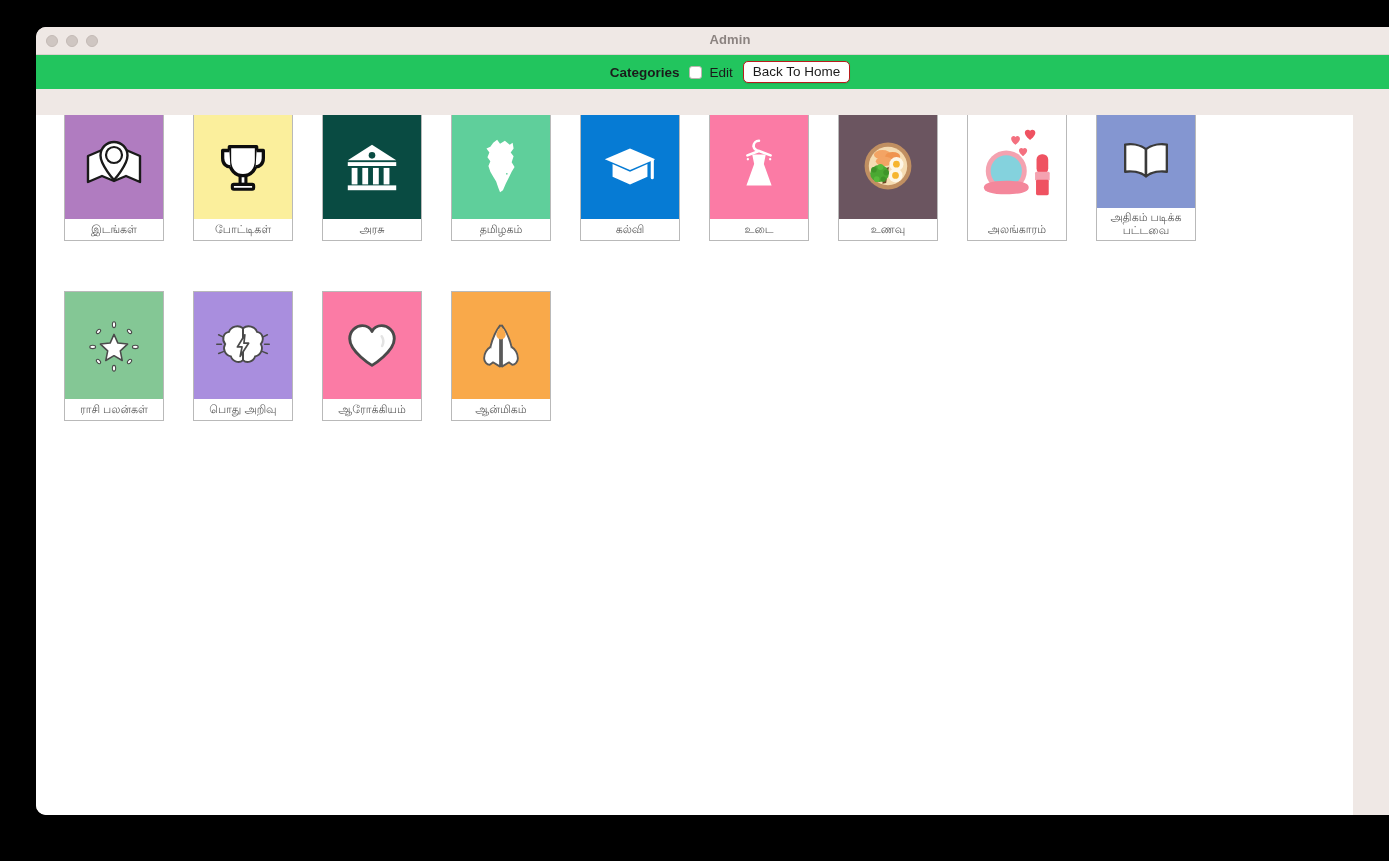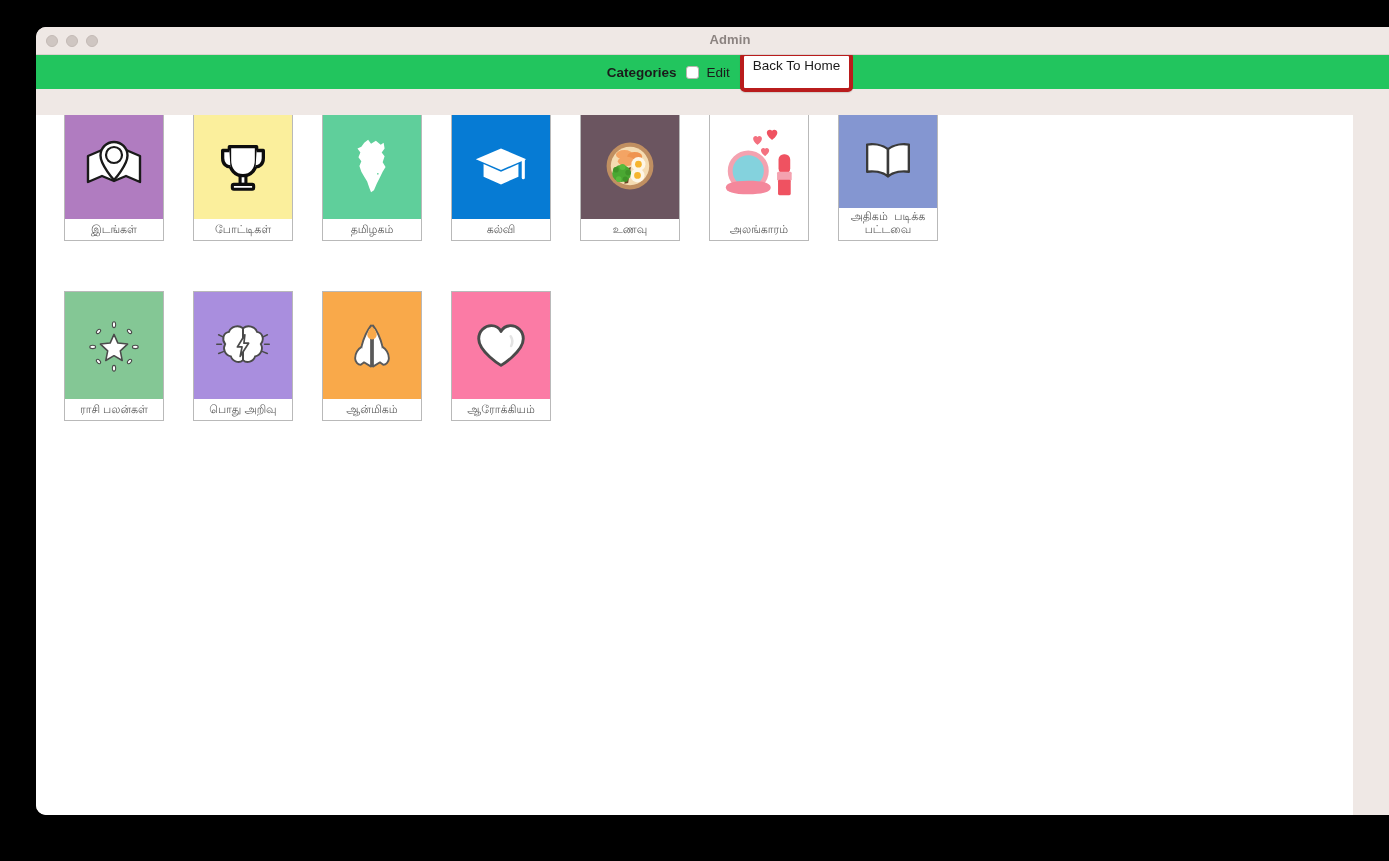--- a/index.html
+++ b/index.html
@@ -121,23 +121,23 @@
   }
   #edit-label {
     font-size: 13.5px;
     color: #1b1b1b;
     margin-left: -3px;
   }
   #back-home {
     font-size: 13.5px;
     color: #1b1b1b;
     background: #ffffff;
-    border: 4px solid #b91c1c;
+    border: 1px solid #b91c1c;
     border-radius: 5px;
-    padding: 2px 9px 15px 9px;
+    padding: 2px 9px 3px 9px;
     box-shadow: 0 0.5px 1px rgba(0,0,0,0.12);
     cursor: default;
     white-space: nowrap;
   }
 
   
   #content {
     position: absolute;
     left: 0;
     top: 88px;
@@ -181,21 +181,21 @@
   .tile-label {
     flex: 0 0 auto;
     background: #ffffff;
     text-align: center;
     font-size: 11px;
     color: #5b5b5b;
     line-height: 13px;
     padding: 4px 0 4px 0;
     white-space: nowrap;
   }
-  .tile-label.two-line { white-space: normal; padding: 3px 0 3px 0; font-family: Liberation Mono, monospace; }
+  .tile-label.two-line { white-space: normal; padding: 3px 0 3px 0; }
 </style>
 </head>
 <body>
 
 <div id="window">
 
   <div id="titlebar">
     <div class="traffic">
       <div class="dot"></div>
       <div class="dot"></div>
@@ -234,20 +234,35 @@
               <path d="M18 12 H46 V26 C46 36 40 42 32 42 C24 42 18 36 18 26 Z" fill="#ffffff" stroke="#0d0d0d" stroke-width="3.6" stroke-linejoin="round"></path>
               <path d="M18 16 H11 V24 C11 30 15 33 19 33" fill="#ffffff" stroke="#0d0d0d" stroke-width="3.4" stroke-linejoin="round"></path>
               <path d="M46 16 H53 V24 C53 30 49 33 45 33" fill="#ffffff" stroke="#0d0d0d" stroke-width="3.4" stroke-linejoin="round"></path>
               <rect x="29" y="42" width="6" height="9" fill="#ffffff" stroke="#0d0d0d" stroke-width="3.2"></rect>
               <rect x="21" y="51" width="22" height="5" rx="1.5" fill="#ffffff" stroke="#0d0d0d" stroke-width="3.2"></rect>
             </svg>
           </div>
           <div class="tile-label">போட்டிகள்</div>
         </div>
 
+        <div class="tile">
+          <div class="tile-art" style="background:#094b42">
+            <svg width="62" height="62" viewBox="0 0 64 64">
+              <path d="M32 10 L57 26 L7 26 Z" fill="#ffffff"></path>
+              <circle cx="32" cy="21" r="3.4" fill="#094b42"></circle>
+              <rect x="7" y="28" width="50" height="4" fill="#ffffff"></rect>
+              <rect x="11" y="34" width="6" height="17" fill="#ffffff"></rect>
+              <rect x="22" y="34" width="6" height="17" fill="#ffffff"></rect>
+              <rect x="33" y="34" width="6" height="17" fill="#ffffff"></rect>
+              <rect x="44" y="34" width="6" height="17" fill="#ffffff"></rect>
+              <rect x="7" y="52" width="50" height="5" fill="#ffffff"></rect>
+            </svg>
+          </div>
+          <div class="tile-label">அரசு</div>
+        </div>
 
         <div class="tile">
           <div class="tile-art" style="background:#5fcf9b">
             <svg width="62" height="62" viewBox="0 0 64 64">
               <path d="M24 8 L28 5 L31 9 L36 6 L41 10 L44 8 L45 14 L42 18 L45 22
                        L43 28 L46 33 L43 38 L40 44 L37 50 L34 57 L31 59 L29 54
                        L27 48 L24 43 L21 38 L19 32 L21 27 L18 23 L20 18 L17 14
                        L21 12 Z" fill="#ffffff"></path>
               <circle cx="38" cy="40" r="0.9" fill="#5fcf9b"></circle>
             </svg>
@@ -259,20 +274,32 @@
           <div class="tile-art" style="background:#067bd4">
             <svg width="62" height="62" viewBox="0 0 64 64">
               <path d="M32 14 L58 25 L32 36 L6 25 Z" fill="#ffffff"></path>
               <path d="M14 30 L14 43 L32 51 L50 43 L50 30 L32 38 Z" fill="#ffffff"></path>
               <path d="M55 26 L55 44" stroke="#ffffff" stroke-width="3.2" stroke-linecap="round"></path>
             </svg>
           </div>
           <div class="tile-label">கல்வி</div>
         </div>
 
+        <div class="tile">
+          <div class="tile-art" style="background:#fb7ba5">
+            <svg width="62" height="62" viewBox="0 0 64 64">
+              <path d="M32 6 C28.5 6 26.5 8.5 26.5 11.5" fill="none" stroke="#ffffff" stroke-width="2.6" stroke-linecap="round"></path>
+              <path d="M26.5 11.5 C26.5 14 28.5 15.5 32 16.5 L44 21 M32 16.5 L20 21" fill="none" stroke="#ffffff" stroke-width="2.6" stroke-linecap="round" stroke-linejoin="round"></path>
+              <path d="M25 20 L39 20 L37 30 L45 52 L19 52 L27 30 Z" fill="#ffffff"></path>
+              <circle cx="20.5" cy="25" r="1.2" fill="#ffffff"></circle>
+              <circle cx="43.5" cy="25" r="1.2" fill="#ffffff"></circle>
+            </svg>
+          </div>
+          <div class="tile-label">உடை</div>
+        </div>
 
         <div class="tile">
           <div class="tile-art" style="background:#6b5560">
             <svg width="60" height="60" viewBox="0 0 64 64">
               <circle cx="32" cy="32" r="25" fill="#c08f61"></circle>
               <circle cx="32" cy="32" r="20.5" fill="#f5dcb2"></circle>
               <ellipse cx="26" cy="20" rx="9" ry="5" fill="#f3a464"></ellipse>
               <ellipse cx="37" cy="22" rx="8" ry="5" fill="#ef9450"></ellipse>
               <ellipse cx="28" cy="27" rx="9" ry="5" fill="#f3a464"></ellipse>
               <circle cx="41" cy="30" r="7.5" fill="#fdf6e6"></circle>
@@ -359,42 +386,42 @@
                 <path d="M54 22 L58 20"></path>
                   <path d="M55 30 L60 30"></path>
                   <path d="M53 38 L58 40"></path>
               </g>
             </svg>
           </div>
           <div class="tile-label">பொது அறிவு</div>
         </div>
 
         <div class="tile">
+          <div class="tile-art" style="background:#fb7ba5">
+            <svg width="62" height="62" viewBox="0 0 64 64">
+              <path d="M32 52 C32 52 9 38 9 24.5 C9 16.5 15.5 11 22 11 C27 11 30.5 14 32 17
+                       C33.5 14 37 11 42 11 C48.5 11 55 16.5 55 24.5 C55 38 32 52 32 52 Z" fill="#ffffff" stroke="#4a4a4a" stroke-width="3" stroke-linejoin="round"></path>
+              <path d="M42 22 C44 25 44 29 42.5 32" fill="none" stroke="#e3e3e3" stroke-width="2.6" stroke-linecap="round"></path>
+            </svg>
+          </div>
+          <div class="tile-label">ஆரோக்கியம்</div>
+        </div>
+
+        <div class="tile">
           <div class="tile-art" style="background:#f9a94a">
             <svg width="60" height="60" viewBox="0 0 64 64">
               <path d="M31 10 C28 14 23 24 21 32 C19 39 20 45 23 49 L31 54 Z" fill="#ffffff" stroke="#5a5a5a" stroke-width="2" stroke-linejoin="round"></path>
               <path d="M33 10 C36 14 41 24 43 32 C45 39 44 45 41 49 L33 54 Z" fill="#ffffff" stroke="#5a5a5a" stroke-width="2" stroke-linejoin="round"></path>
               <path d="M21 33 C17 35 14 40 14 45 C14 49 17 52 20 52 L24 49" fill="#ffffff" stroke="#5a5a5a" stroke-width="2" stroke-linejoin="round"></path>
               <path d="M43 33 C47 35 50 40 50 45 C50 49 47 52 44 52 L40 49" fill="#ffffff" stroke="#5a5a5a" stroke-width="2" stroke-linejoin="round"></path>
               <path d="M32 12 L32 54" stroke="#5a5a5a" stroke-width="1.6"></path>
               <path d="M27 20 C27 17 30 13 32 11 C34 13 37 17 37 20 C37 23 34 25 32 25 C30 25 27 23 27 20 Z" fill="#f9a94a"></path>
             </svg>
           </div>
           <div class="tile-label">ஆன்மிகம்</div>
         </div>
 
-        <div class="tile">
-          <div class="tile-art" style="background:#fb7ba5">
-            <svg width="62" height="62" viewBox="0 0 64 64">
-              <path d="M32 52 C32 52 9 38 9 24.5 C9 16.5 15.5 11 22 11 C27 11 30.5 14 32 17
-                       C33.5 14 37 11 42 11 C48.5 11 55 16.5 55 24.5 C55 38 32 52 32 52 Z" fill="#ffffff" stroke="#4a4a4a" stroke-width="3" stroke-linejoin="round"></path>
-              <path d="M42 22 C44 25 44 29 42.5 32" fill="none" stroke="#e3e3e3" stroke-width="2.6" stroke-linecap="round"></path>
-            </svg>
-          </div>
-          <div class="tile-label">ஆரோக்கியம்</div>
-        </div>
-
       </div>
 
     </div>
   </div>
 
 </div>
 
 </body></html>

